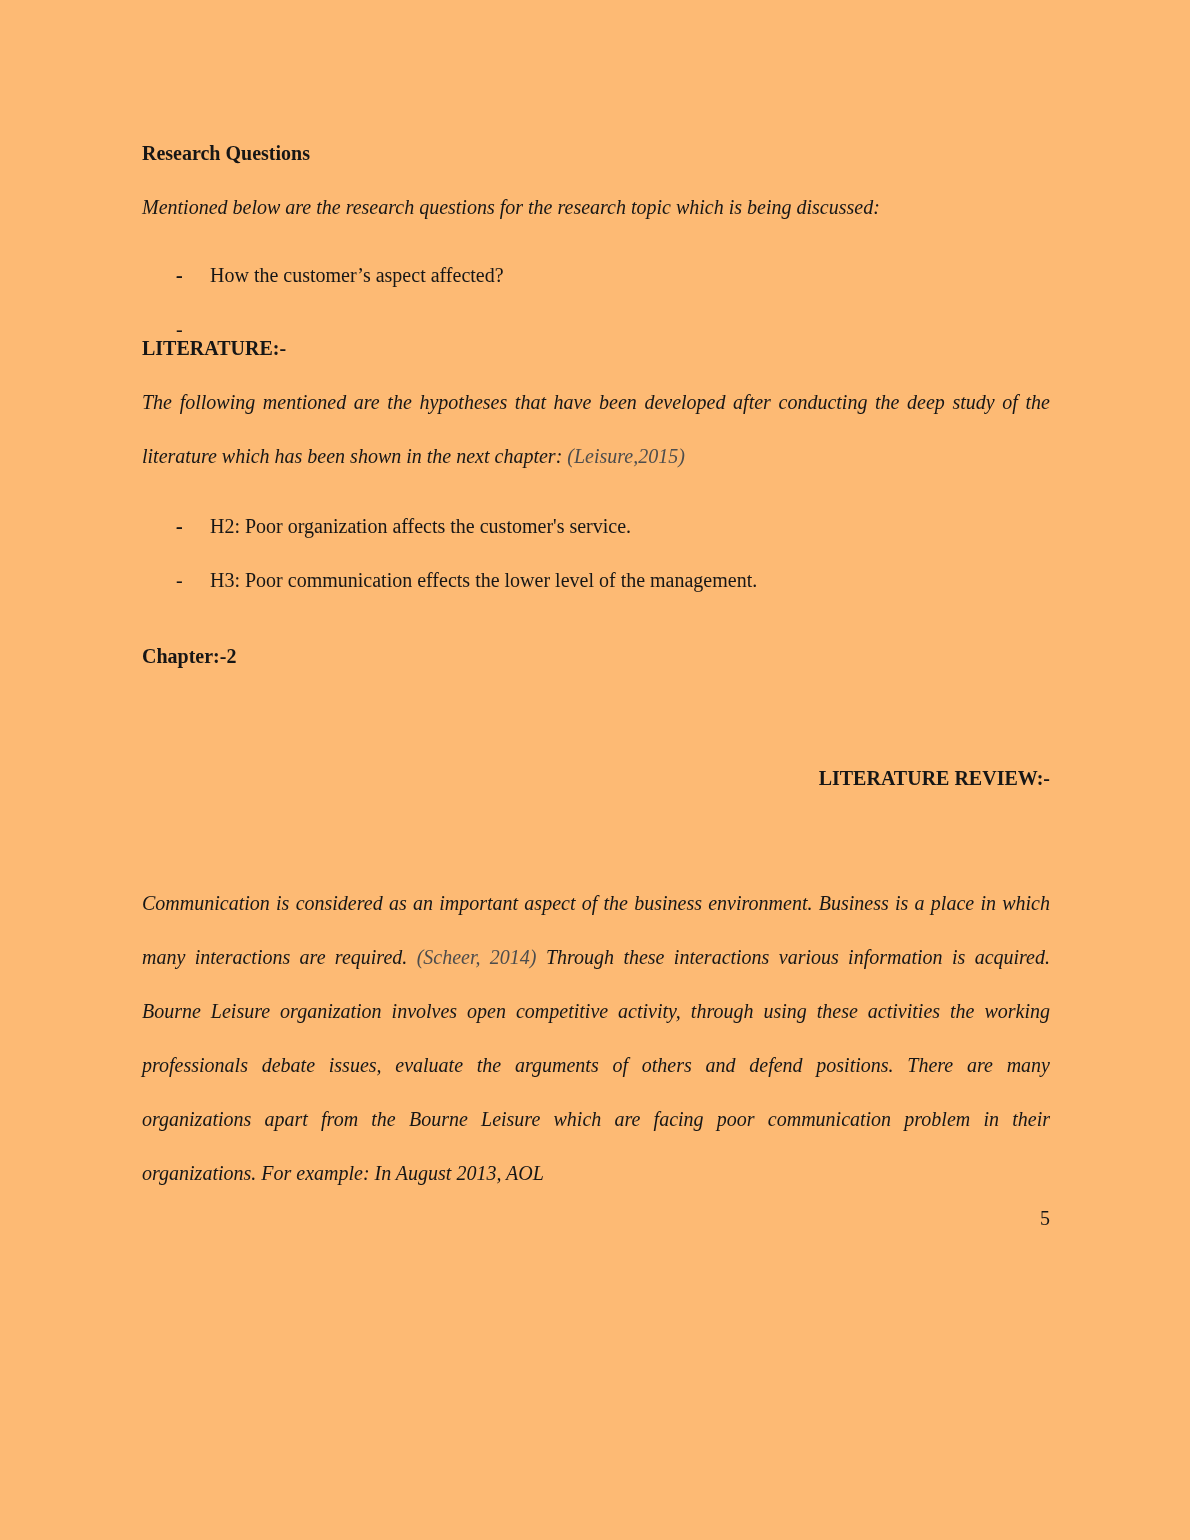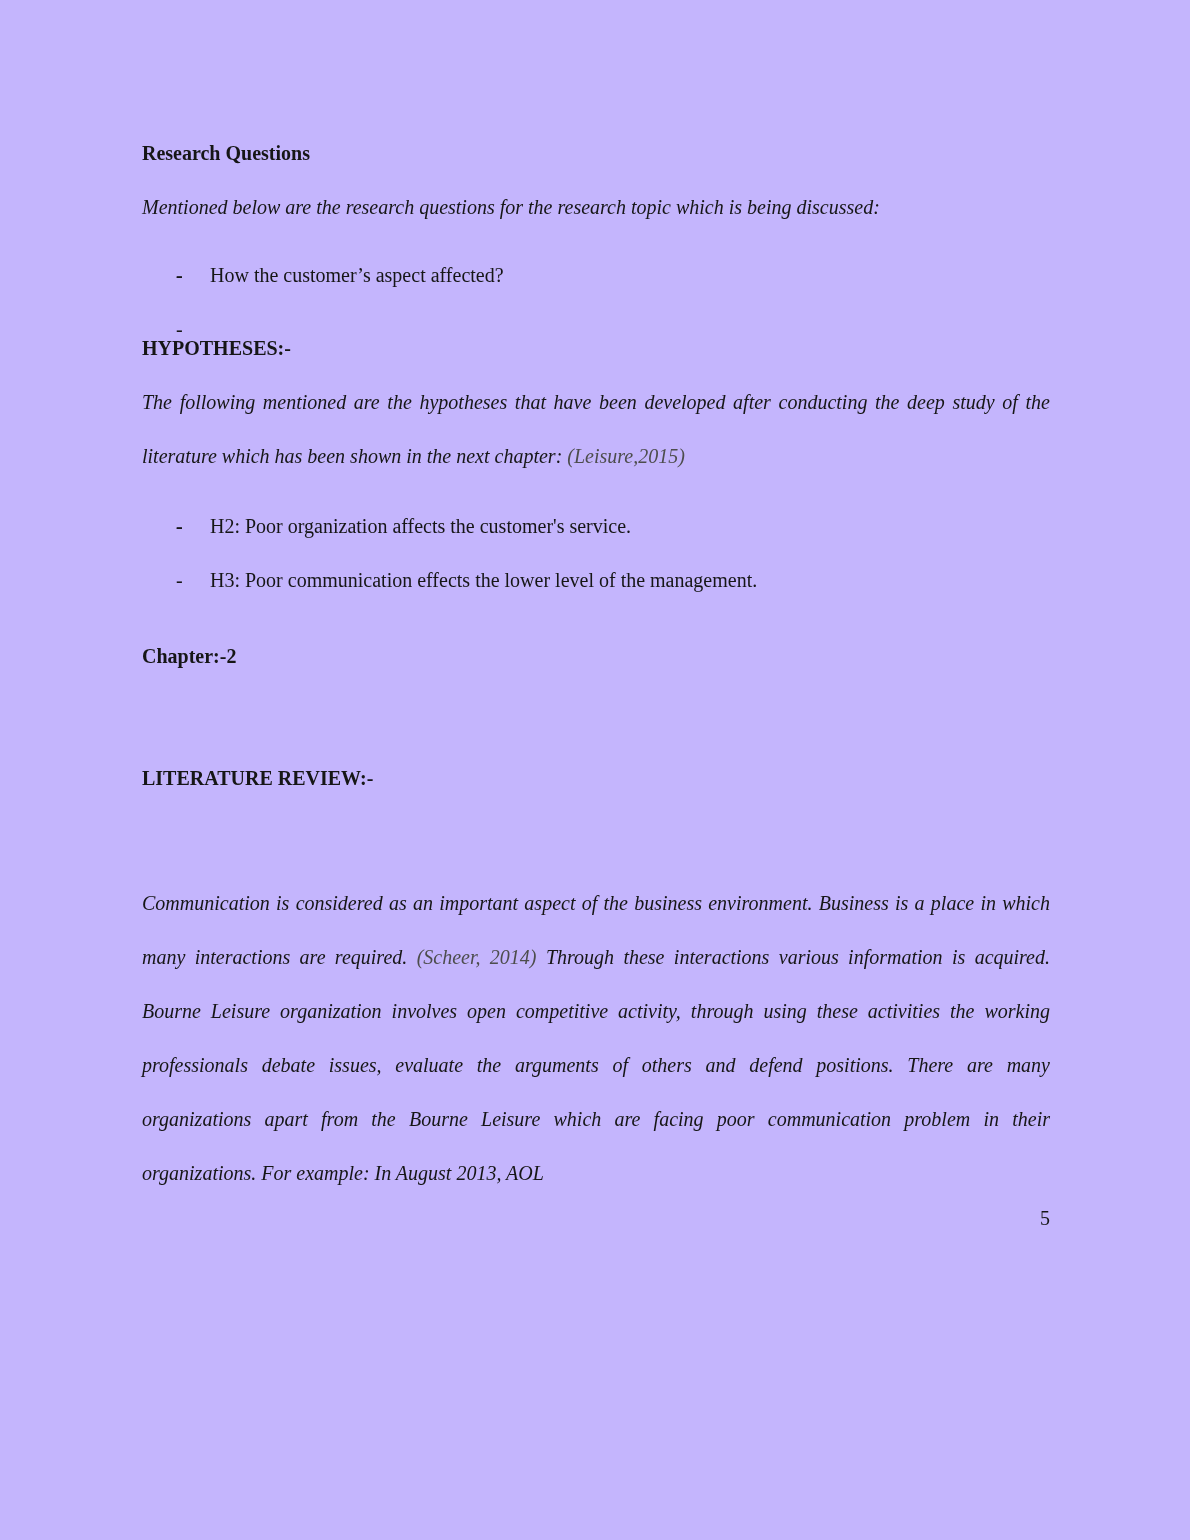--- a/index.html
+++ b/index.html
@@ -4,21 +4,21 @@
 <style>
   html, body {
     margin: 0;
     padding: 0;
     background: #ffffff;
   }
   .page {
     position: relative;
     width: 1190px;
     height: 1540px;
-    background: #c4b5fd;
+    background: #fdba74;
     box-sizing: border-box;
     padding: 126px 140px 0 142px;
     overflow: hidden;
     font-family: "Liberation Serif", "DejaVu Serif", serif;
     font-size: 20px;
     color: #161616;
     line-height: 54px;
   }
   p { margin: 0; }
   .bold { font-weight: bold; }
@@ -31,21 +31,21 @@
   }
   .marker {
     position: absolute;
     left: 34px;
     top: 0;
   }
   .rq-list  { margin-top: 14px; }
   .hyp-heading { margin-top: 19px; }
   .h-list   { margin-top: 16px; }
   .chapter-heading { margin-top: 22px; }
-  .lit-heading { margin-top: 68px; }
+  .lit-heading { margin-top: 68px; text-align: right; }
   .lit-para { margin-top: 71px; }
   .citation { color: #4d4d4d; }
   .page-number {
     text-align: right;
     line-height: 32px;
     margin-top: 2px;
   }
 </style>
 </head>
 <body>
@@ -62,21 +62,21 @@
     </div>
     <div class="li">
       <span class="marker">-</span>
       <span>How the customer’s aspect affected?</span>
     </div>
     <div class="li">
       <span class="marker">-</span>
     </div>
   </div>
 
-  <p class="bold hyp-heading">HYPOTHESES:-</p>
+  <p class="bold hyp-heading">LITERATURE:-</p>
 
   <p class="para">
     <span>The following mentioned are the hypotheses that have been developed after conducting the deep study of the literature which has been shown in the next chapter: </span><span class="citation">(Leisure,2015)</span>
   </p>
 
   <div class="list h-list">
     <div class="li">
       <span class="marker">-</span>
     </div>
     <div class="li">

